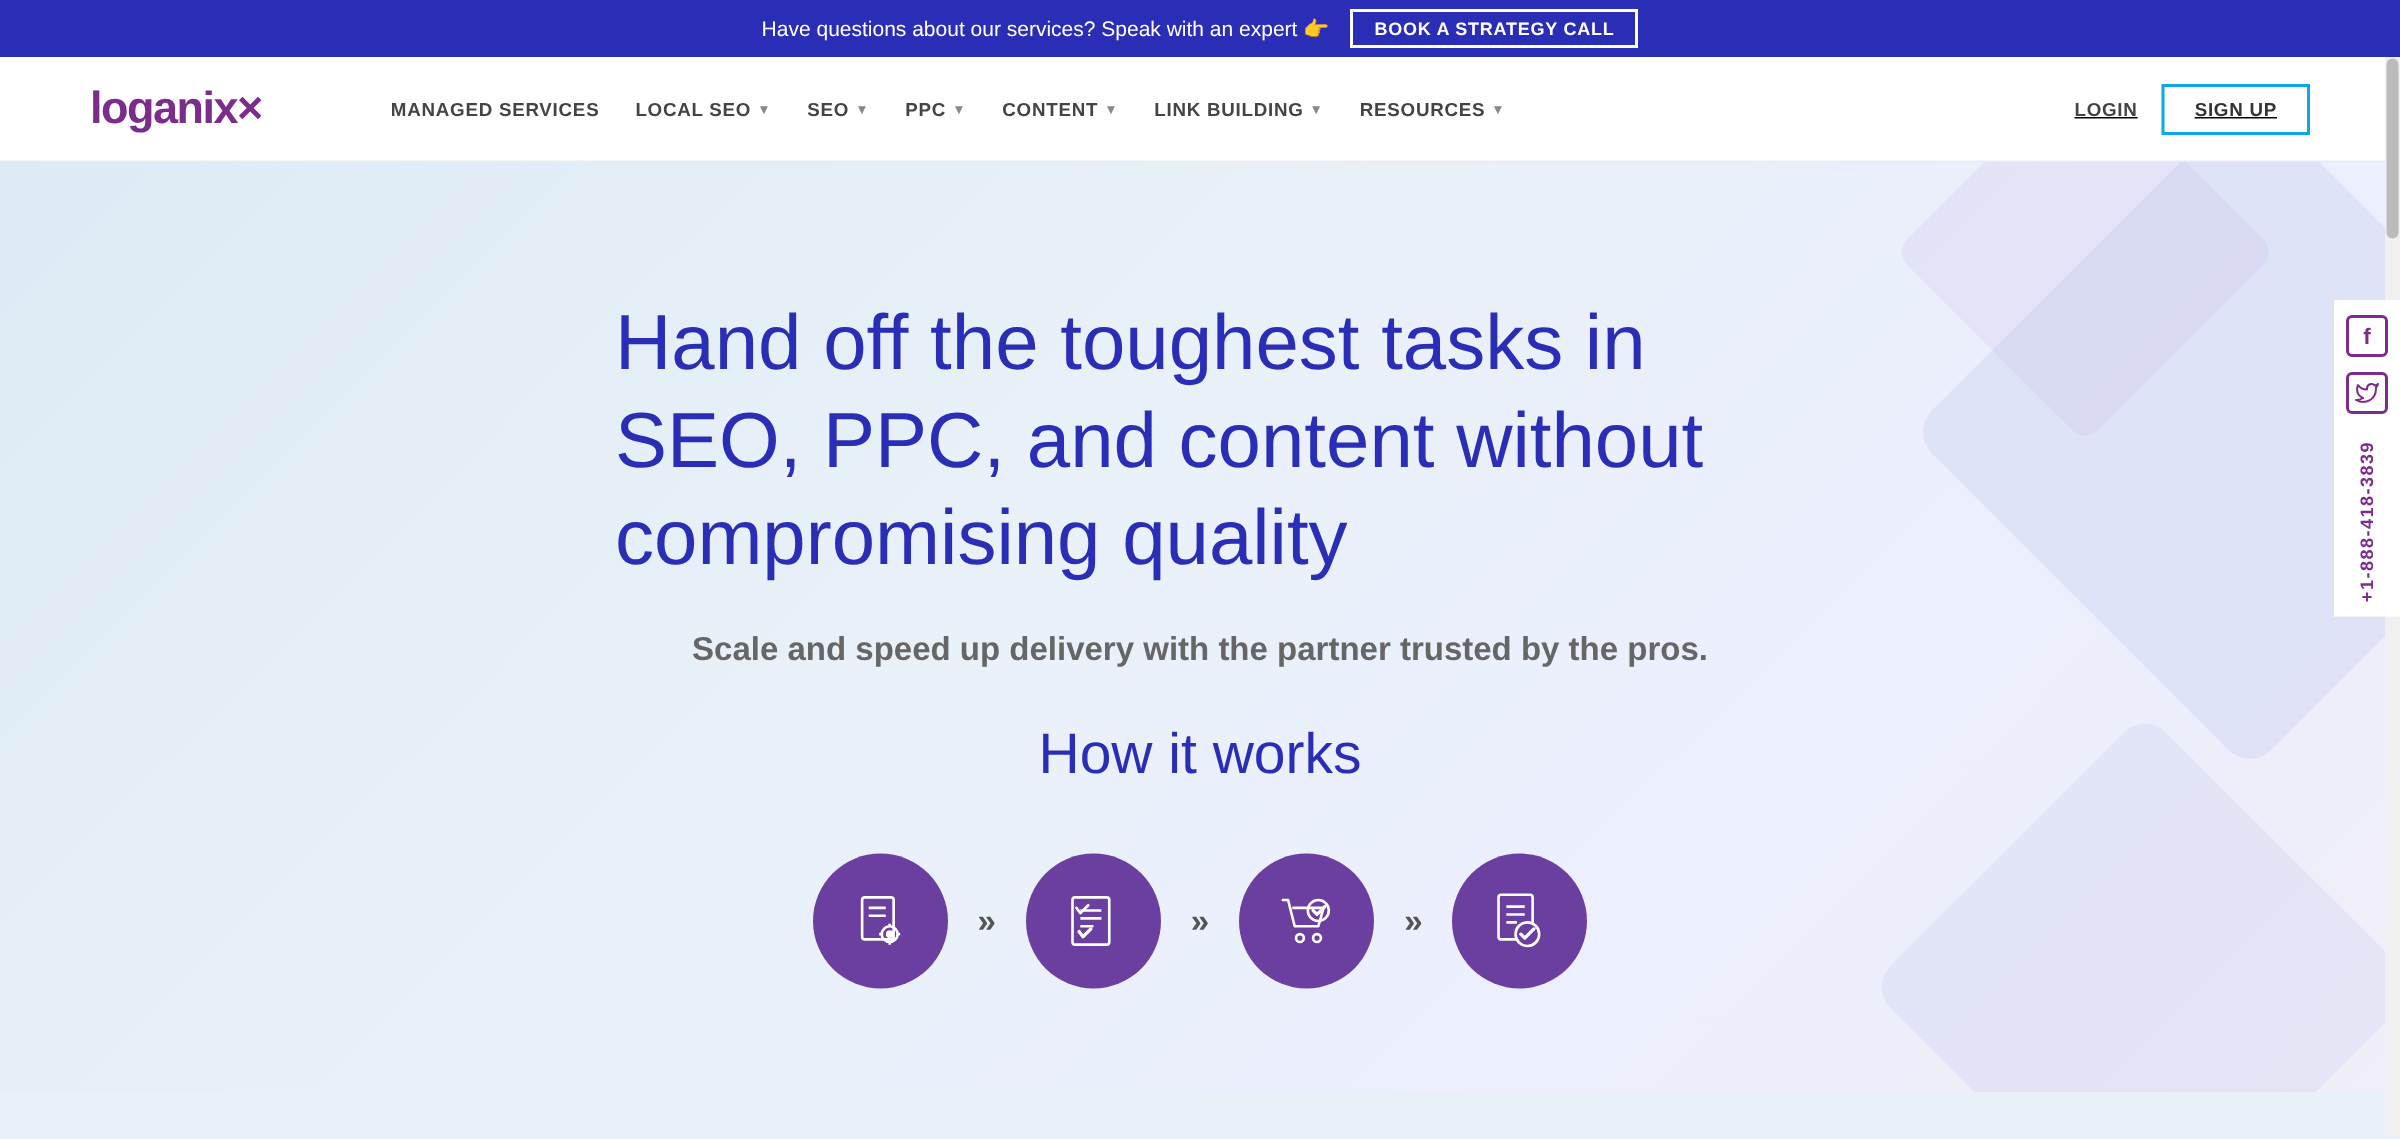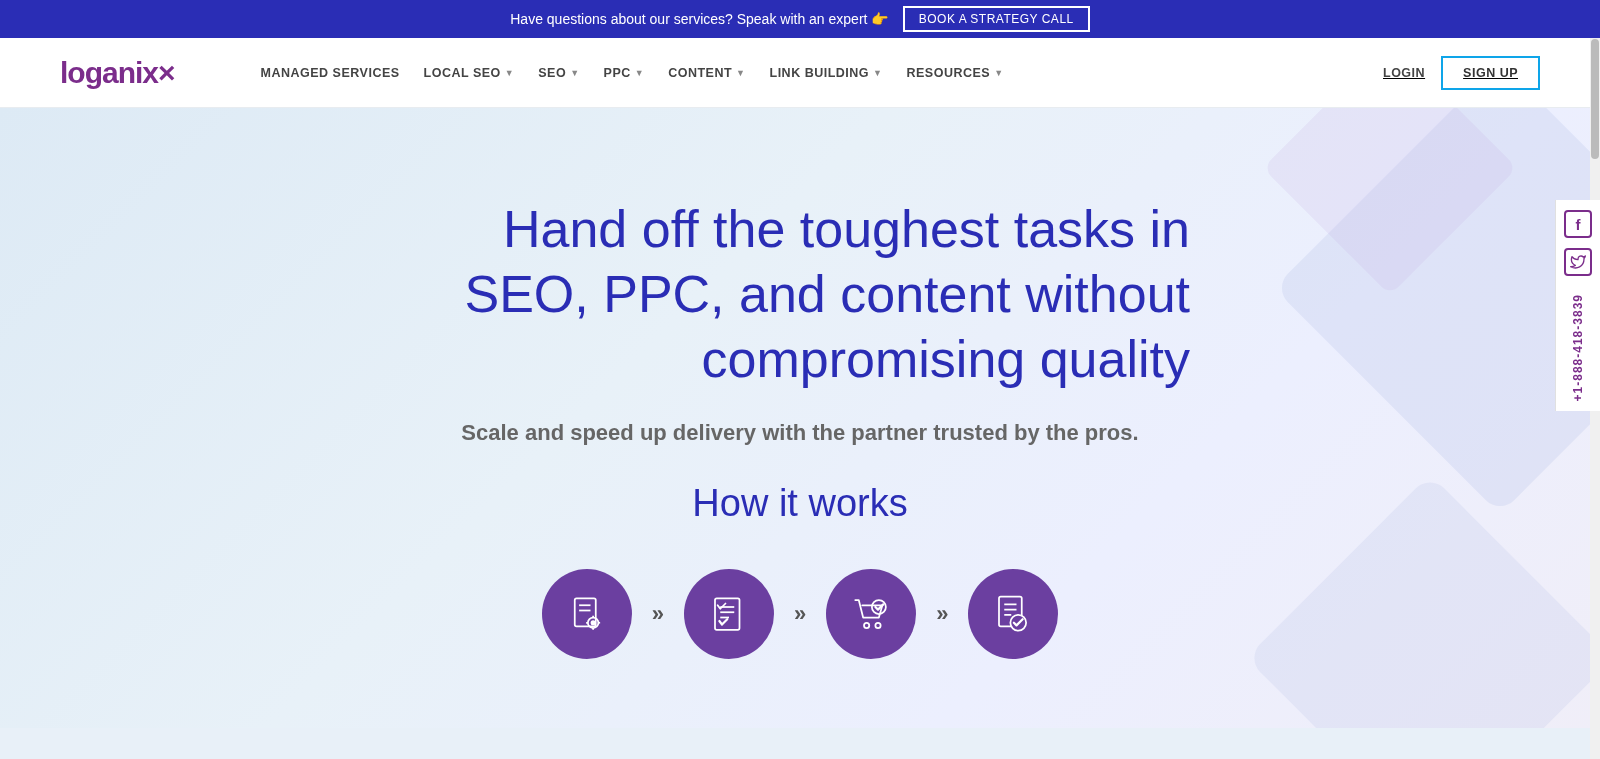--- a/index.html
+++ b/index.html
@@ -18,21 +18,21 @@
       gap: 14px;
       height: 38px;
     }
     .top-bar-text { font-size: 14px; color: #fff; }
     .book-btn {
       border: 2px solid #fff;
       background: transparent;
       color: #fff;
       padding: 4px 14px;
       font-size: 12px;
-      font-weight: 400;
+      font-weight: 700;
       letter-spacing: 0.5px;
       cursor: pointer;
       text-transform: uppercase;
     }
 
     
     .navbar {
       background: #fff;
       display: flex;
       align-items: center;
@@ -140,21 +140,21 @@
     }
 
     
     .hero {
       background: linear-gradient(135deg, #ddeaf5 0%, #e8f1f8 40%, #eceffe 70%, #f0eef8 100%);
       min-height: 620px;
       display: flex;
       flex-direction: column;
       align-items: center;
       justify-content: center;
-      text-align: right;
+      text-align: left;
       padding: 60px 40px 40px;
       position: relative;
       overflow: hidden;
     }
 
     
     .hero::before {
       content: '';
       position: absolute;
       right: -60px;

